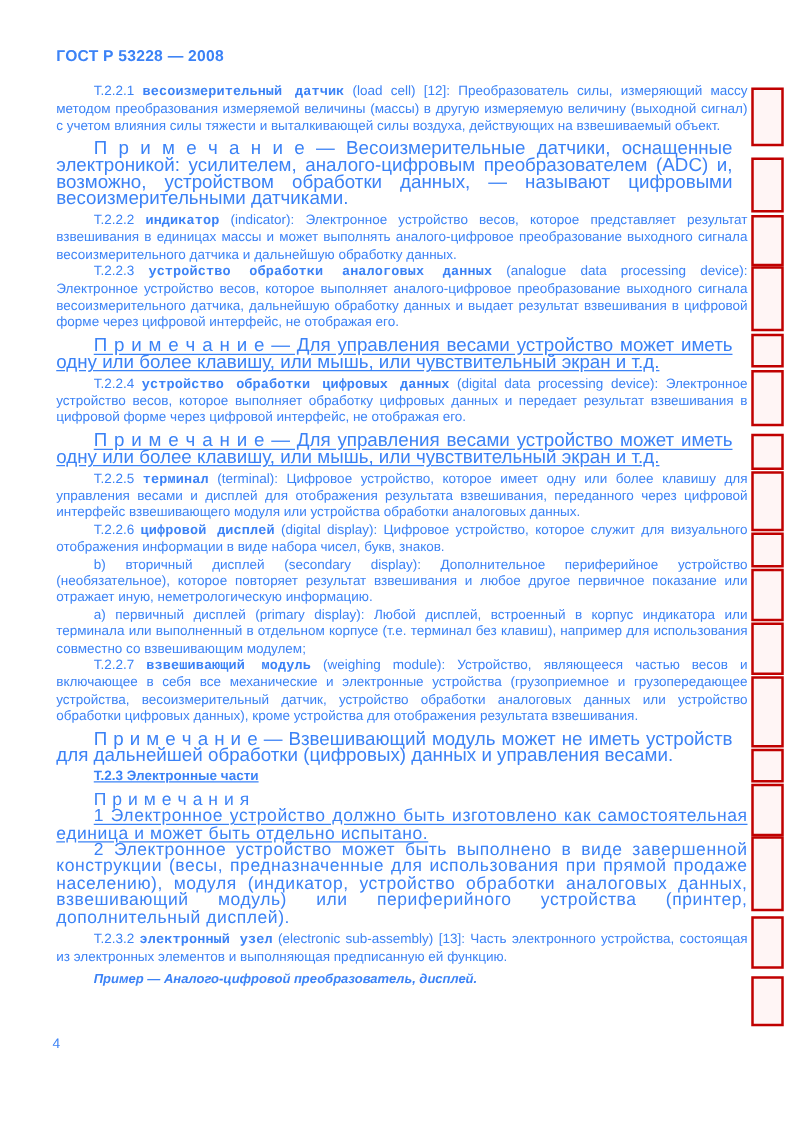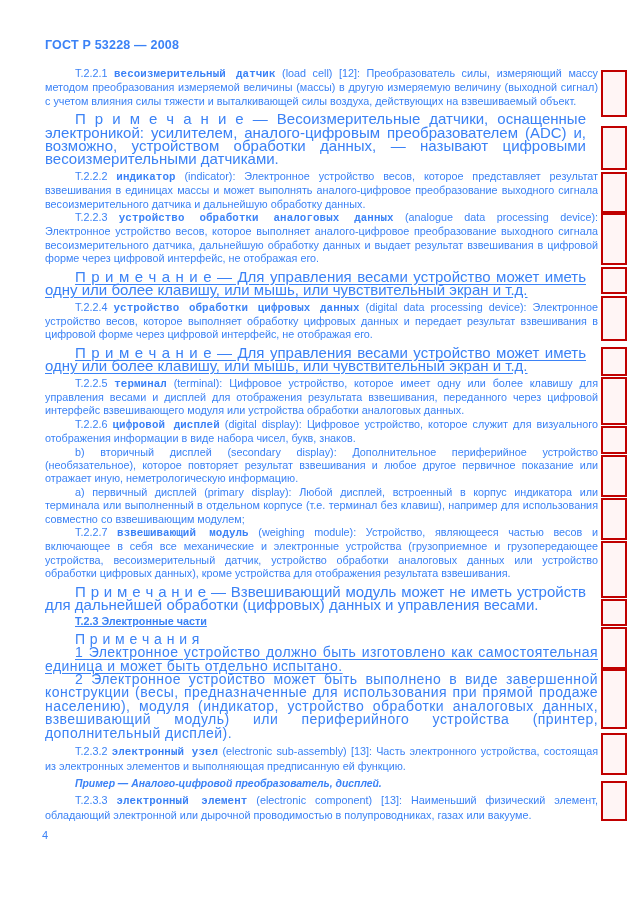--- a/index.html
+++ b/index.html
@@ -112,21 +112,20 @@
     <p class="para fine fine-hdr">П р и м е ч а н и я</p>
 
     <p class="para fine u">1 Электронное устройство должно быть изготовлено как самостоятельная единица и может быть отдельно испытано.</p>
 
     <p class="para fine">2 Электронное устройство может быть выполнено в виде завершенной конструкции (весы, предназначенные для использования при прямой продаже населению), модуля (индикатор, устройство обработки аналоговых данных, взвешивающий модуль) или периферийного устройства (принтер, дополнительный дисплей).</p>
 
     <p class="para" style="margin-top:5px"><span>Т.2.3.2</span> <b>электронный узел</b><span> (electronic sub-assembly) [13]: Часть электронного устройства, состоящая из электронных элементов и выполняющая предписанную ей функцию.</span></p>
 
     <p class="para ex">Пример — Аналого-цифровой преобразователь, дисплей.</p>
 
-    <p class="para"><span>Т.2.3.3</span> <b>электронный элемент</b><span> (electronic component) [13]: Наименьший физический элемент, обладающий электронной или дырочной проводимостью в полупроводниках, газах или вакууме.</span></p>
 
 
   </div>
 
   <div class="pgnum">4</div>
 
   <div id="marks">
       <div class="rbox" style="top: 70px; height: 47px; border-color: rgb(192, 0, 0);"></div>
       <div class="rbox" style="top: 126px; height: 44px; border-color: rgb(192, 0, 0);"></div>
       <div class="rbox" style="top: 172px; height: 41px; border-color: rgb(192, 0, 0);"></div>

